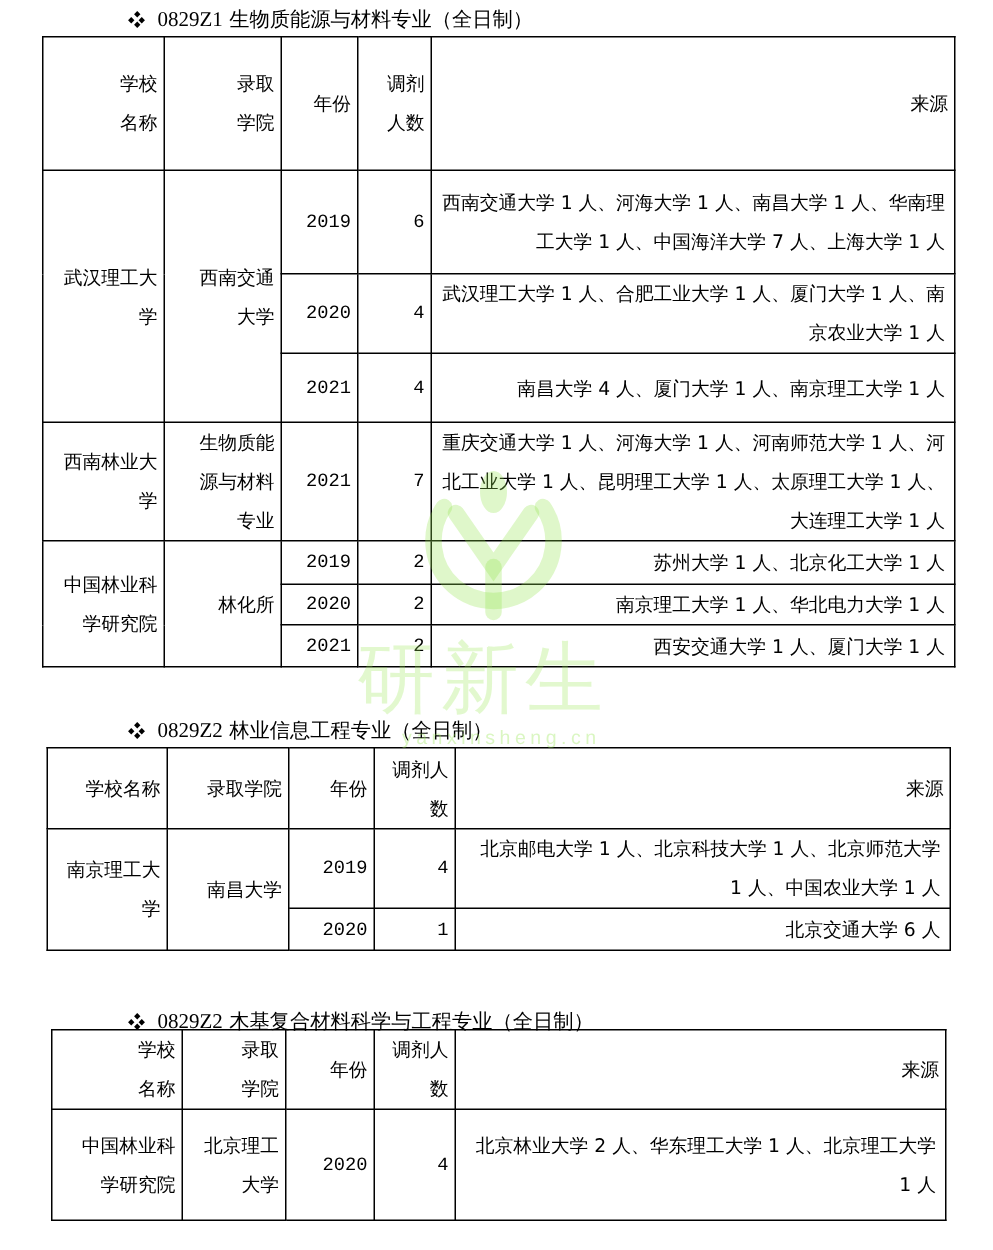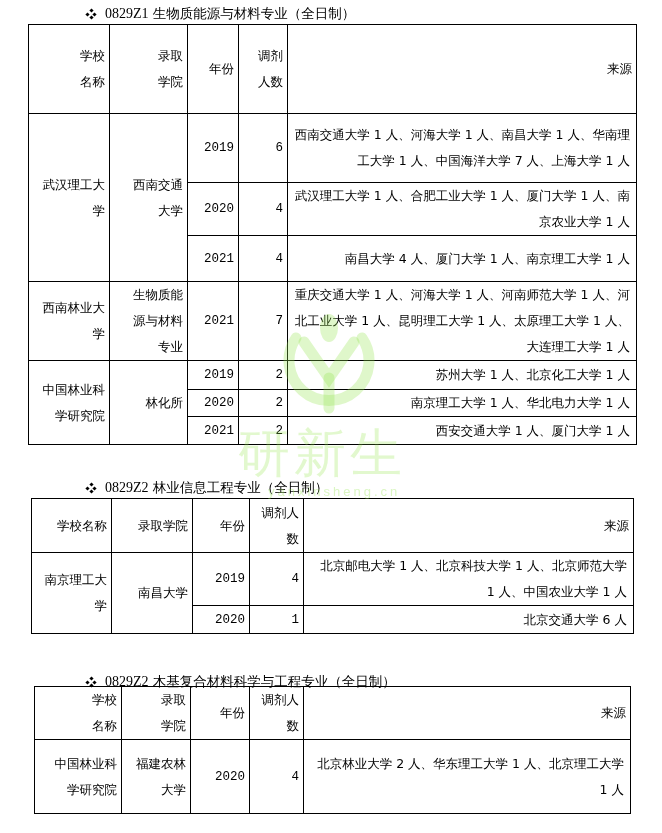--- a/index.html
+++ b/index.html
@@ -159,21 +159,21 @@
   <tbody>
       <tr style="height:53px">
     <td><span style="display:inline-block;width:28px">学校名称</span></td>
     <td><span style="display:inline-block;width:28px">录取学院</span></td>
     <td>年份</td>
     <td><span style="display:inline-block;width:40px">调剂人数</span></td>
     <td>来源</td>
   </tr>
   <tr style="height:74px">
     <td><span style="display:inline-block;width:68px">中国林业科学研究院</span></td>
-    <td><span style="display:inline-block;width:58px">福建农林大学</span></td>
+    <td><span style="display:inline-block;width:58px">北京理工大学</span></td>
     <td class="num">2020</td>
     <td class="num">4</td>
     <td class="src">北京林业大学 2 人、华东理工大学 1 人、北京理工大学 1 人</td>
   </tr>
 </tbody>
   </table>
 
 <svg class="wm" style="left:282px; top:298px;" width="94" height="120" viewBox="0 0 94 120">
   <g fill="none" stroke="rgba(150,230,80,0.30)" stroke-width="11" stroke-linecap="round">
     <path d="M14 40 A40 40 0 1 0 80 40"></path>

